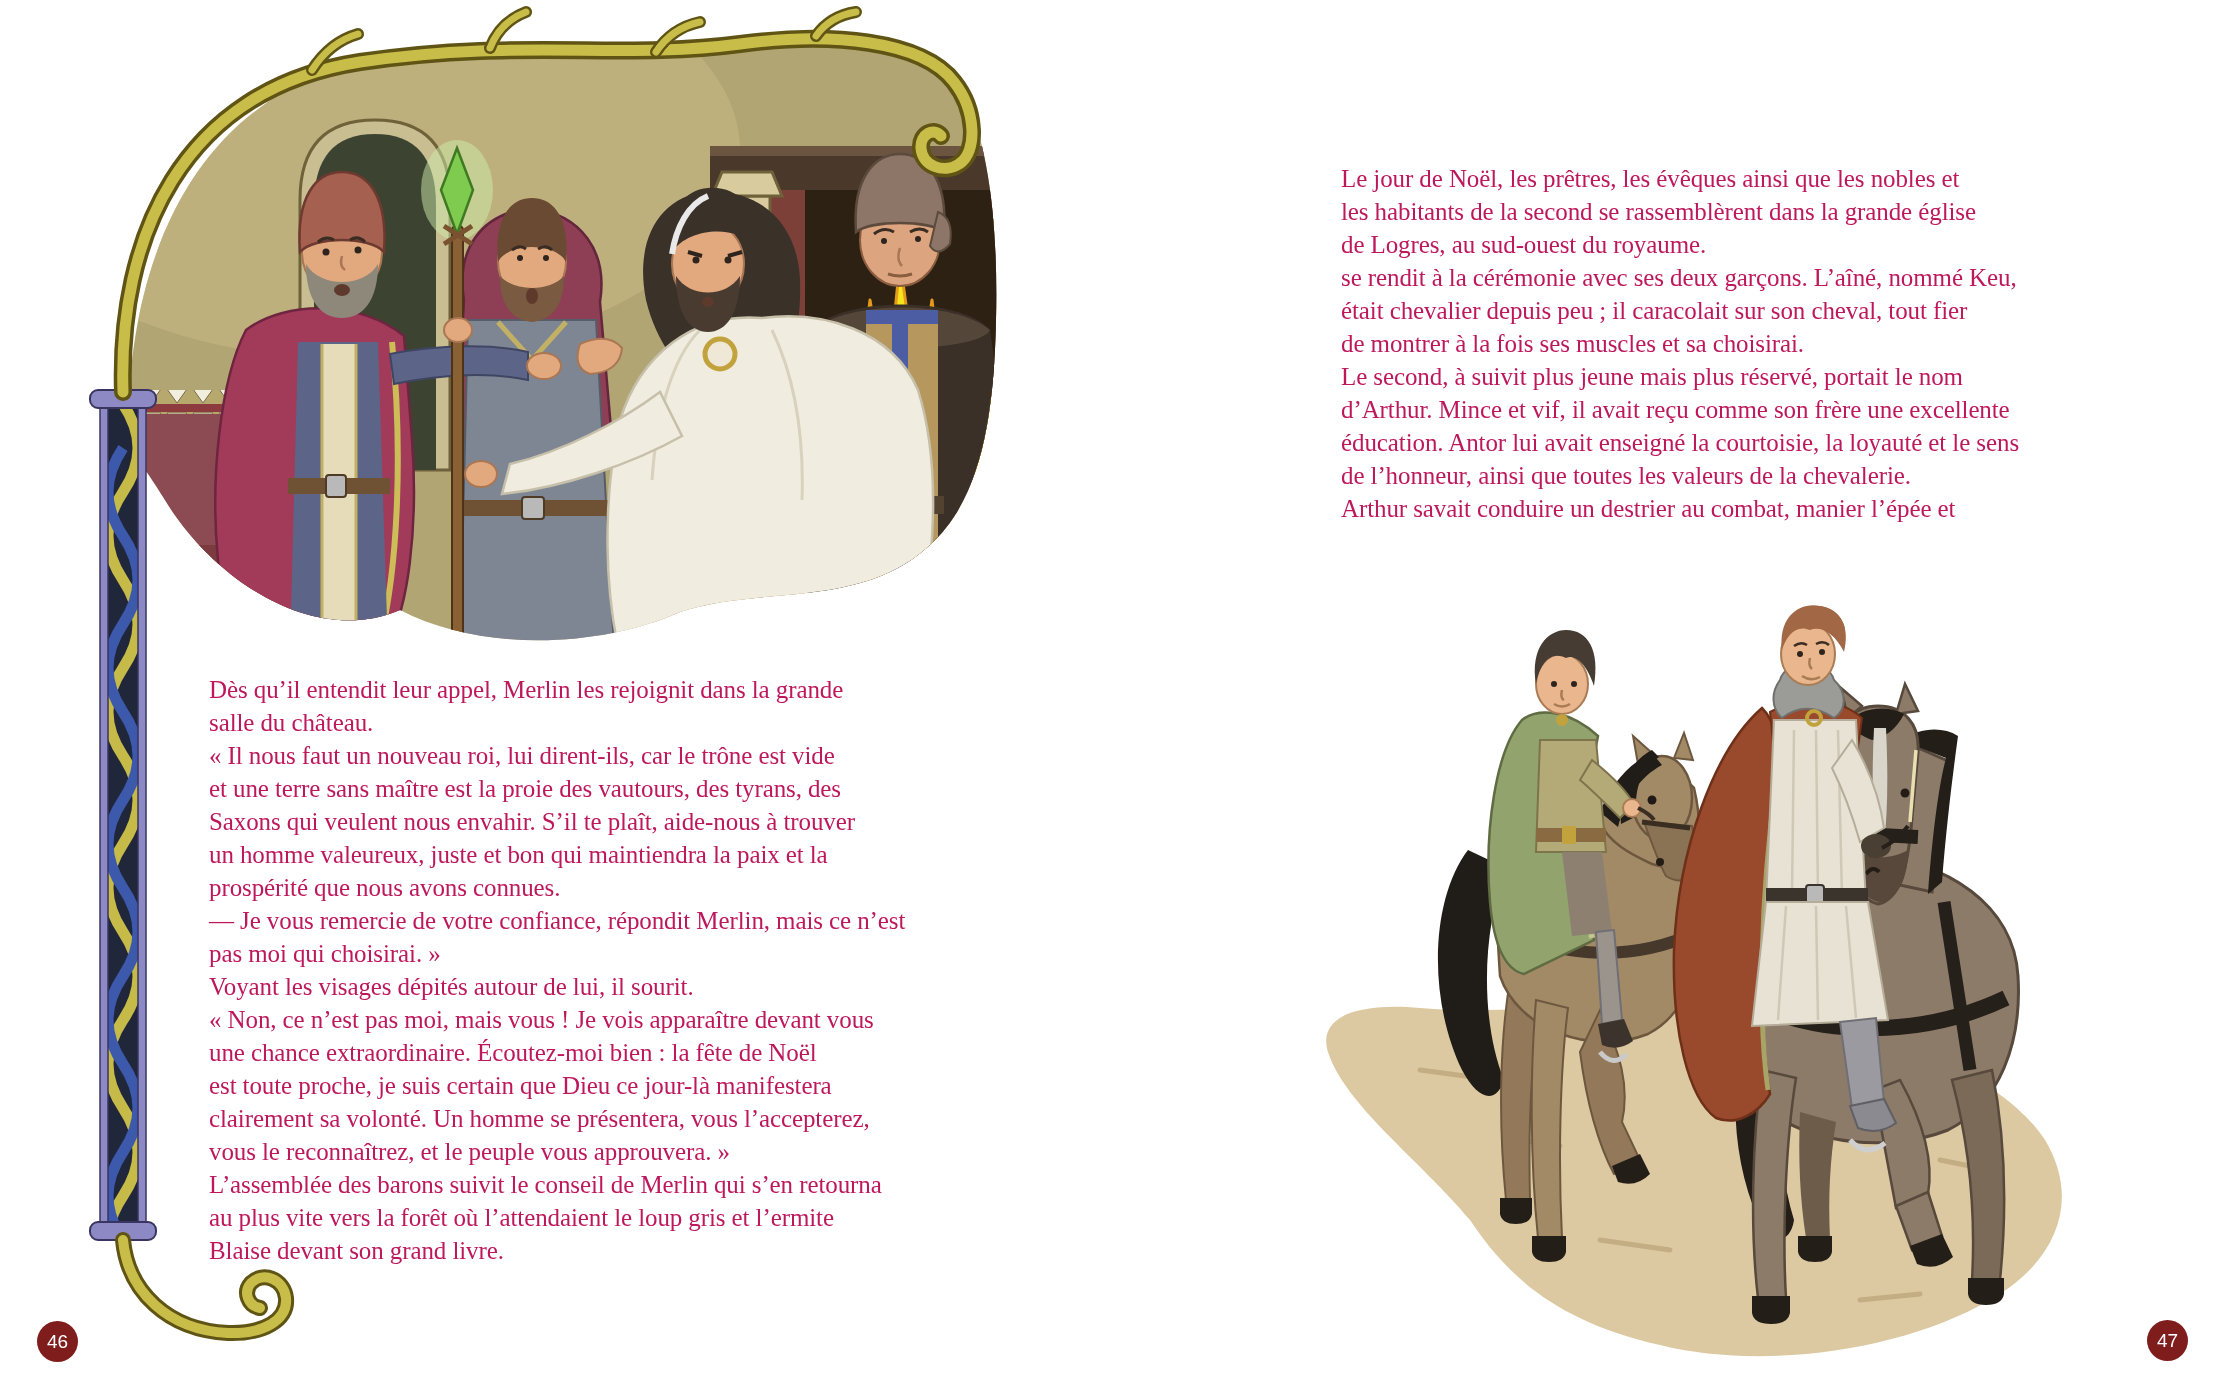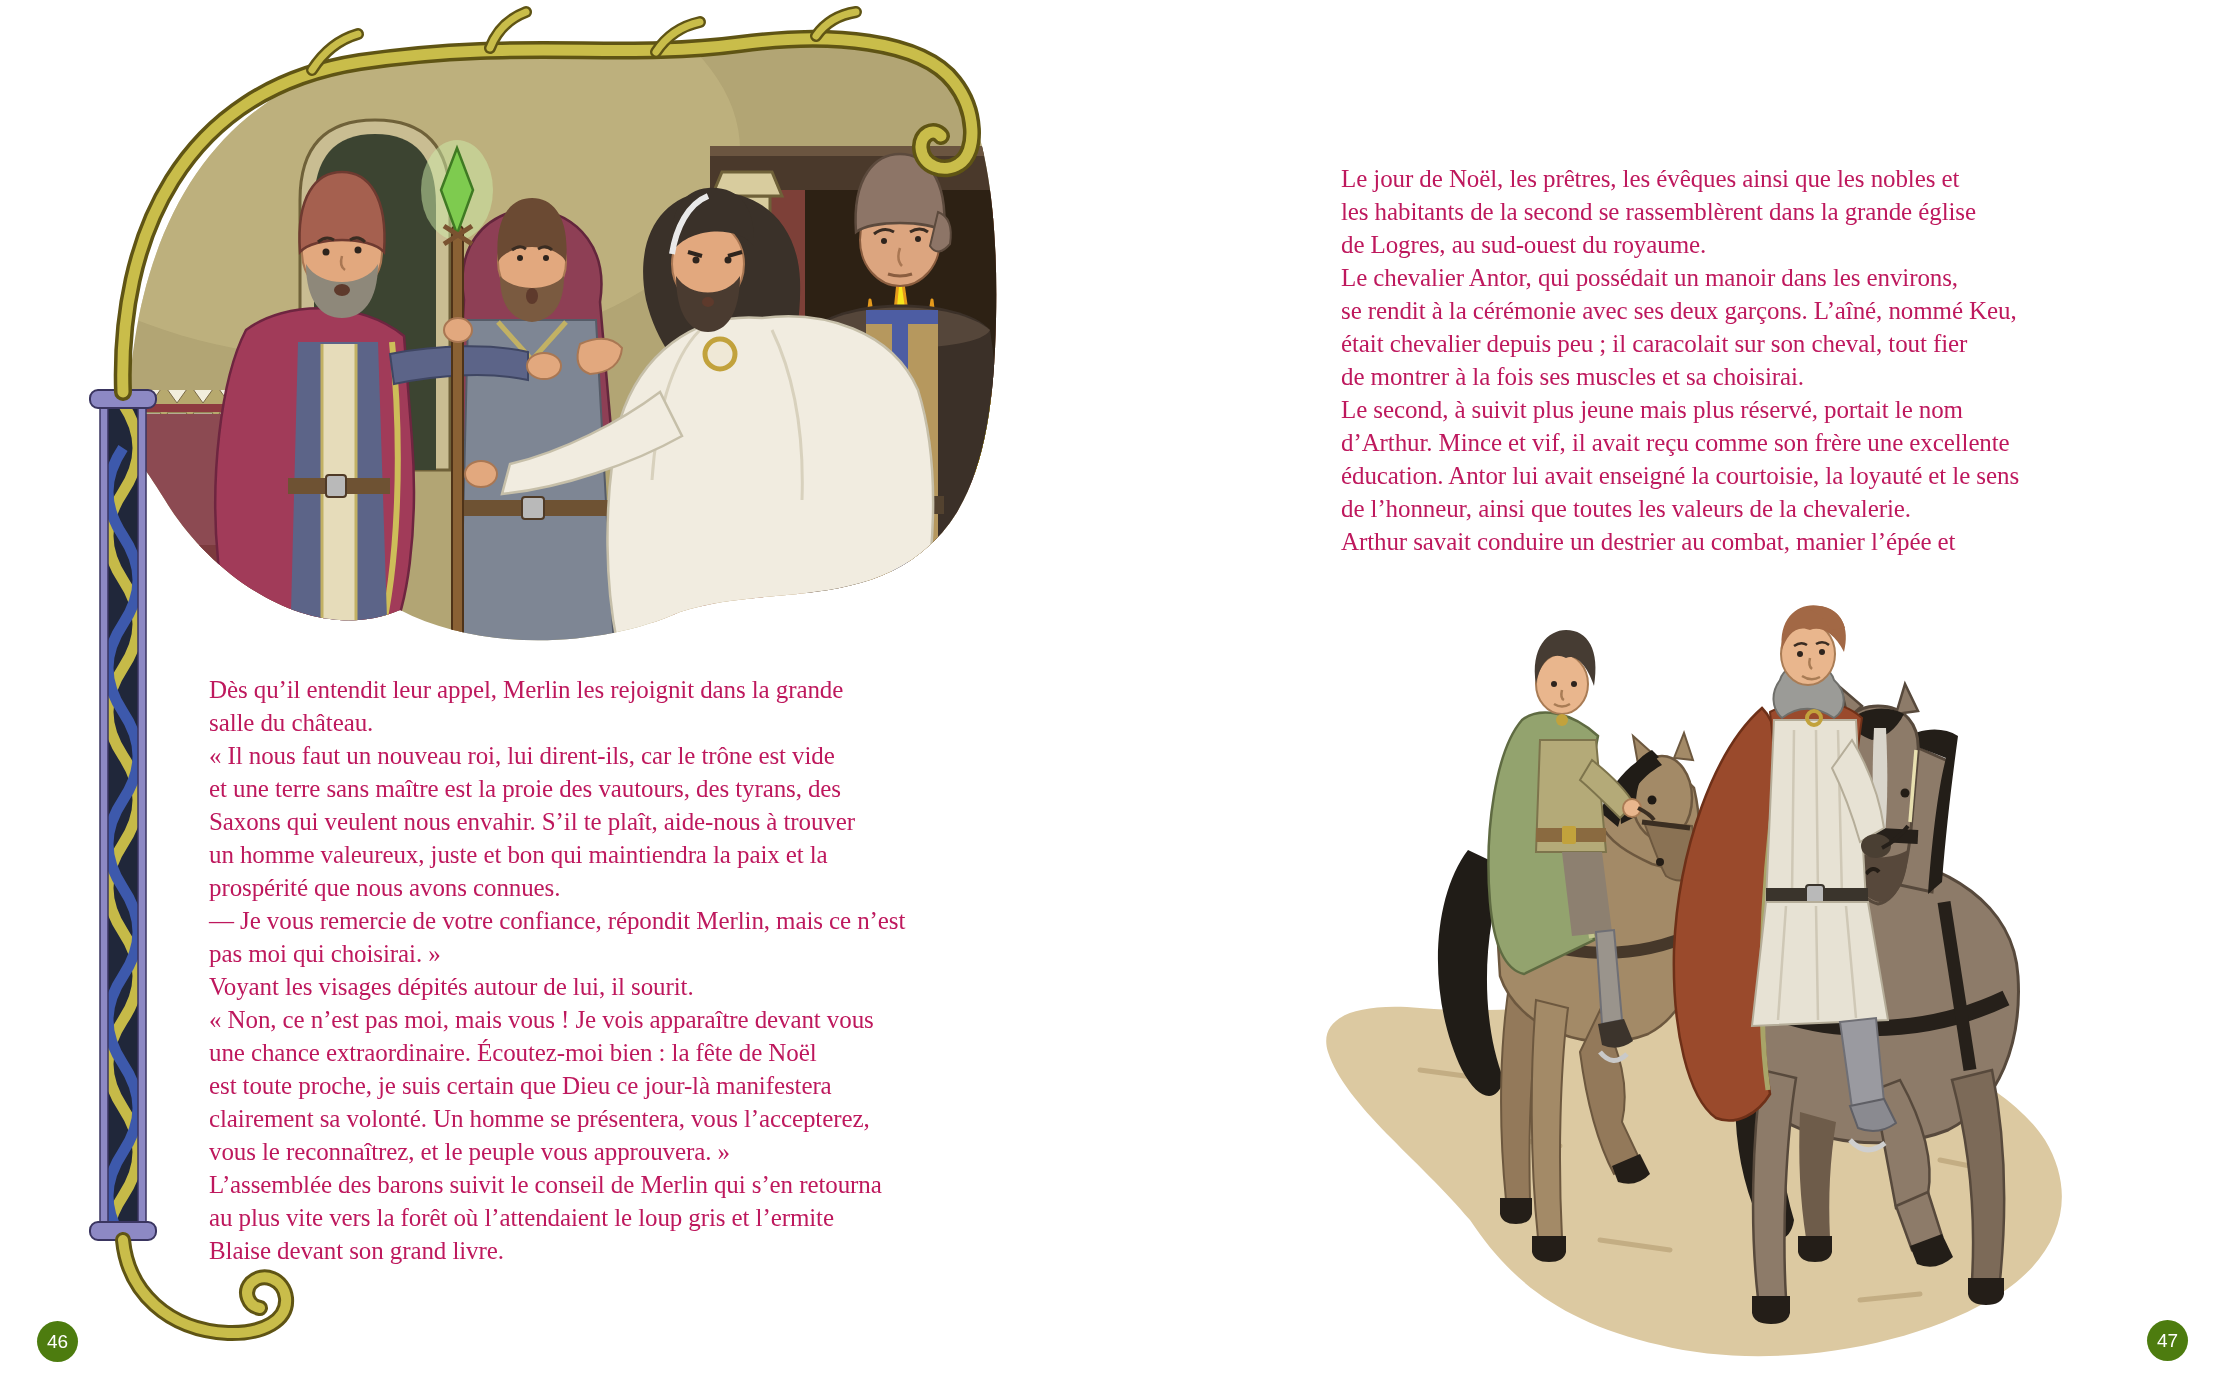--- a/index.html
+++ b/index.html
@@ -16,21 +16,21 @@
     font-size:25px;
     line-height:33px;
     letter-spacing:-0.1px;
   }
   .textblock .line{white-space:nowrap;}
   #left-text{left:209px;top:673px;width:740px;}
   #right-text{left:1341px;top:162px;width:740px;}
   .pagenum{
     position:absolute;
     width:41px;height:41px;border-radius:50%;
-    background:#4d7c0f;
+    background:#7f1d1d;
     display:flex;align-items:center;justify-content:center;
     font-family:"Liberation Sans","DejaVu Sans",sans-serif;
     font-size:19px;color:#ffffff;
   }
   #pagenum-left{left:37px;top:1321px;}
   #pagenum-right{left:2147px;top:1320px;}
   svg{position:absolute;display:block;}
   #illus-left{left:60px;top:0;}
   #illus-right{left:1300px;top:600px;}
 </style>
@@ -355,21 +355,20 @@
       <div class="line">vous le reconnaîtrez, et le peuple vous approuvera. »</div>
       <div class="line">L’assemblée des barons suivit le conseil de Merlin qui s’en retourna</div>
       <div class="line">au plus vite vers la forêt où l’attendaient le loup gris et l’ermite</div>
       <div class="line">Blaise devant son grand livre.</div>
     </div>
 
   <div id="right-text" class="textblock">
       <div class="line">Le jour de Noël, les prêtres, les évêques ainsi que les nobles et</div>
       <div class="line">les habitants de la second se rassemblèrent dans la grande église</div>
       <div class="line">de Logres, au sud-ouest du royaume.</div>
-      <div class="line">Le chevalier Antor, qui possédait un manoir dans les environs,</div>
       <div class="line">se rendit à la cérémonie avec ses deux garçons. L’aîné, nommé Keu,</div>
       <div class="line">était chevalier depuis peu ; il caracolait sur son cheval, tout fier</div>
       <div class="line">de montrer à la fois ses muscles et sa choisirai.</div>
       <div class="line">Le second, à suivit plus jeune mais plus réservé, portait le nom</div>
       <div class="line">d’Arthur. Mince et vif, il avait reçu comme son frère une excellente</div>
       <div class="line">éducation. Antor lui avait enseigné la courtoisie, la loyauté et le sens</div>
       <div class="line">de l’honneur, ainsi que toutes les valeurs de la chevalerie.</div>
       <div class="line">Arthur savait conduire un destrier au combat, manier l’épée et</div>
     </div>
 

